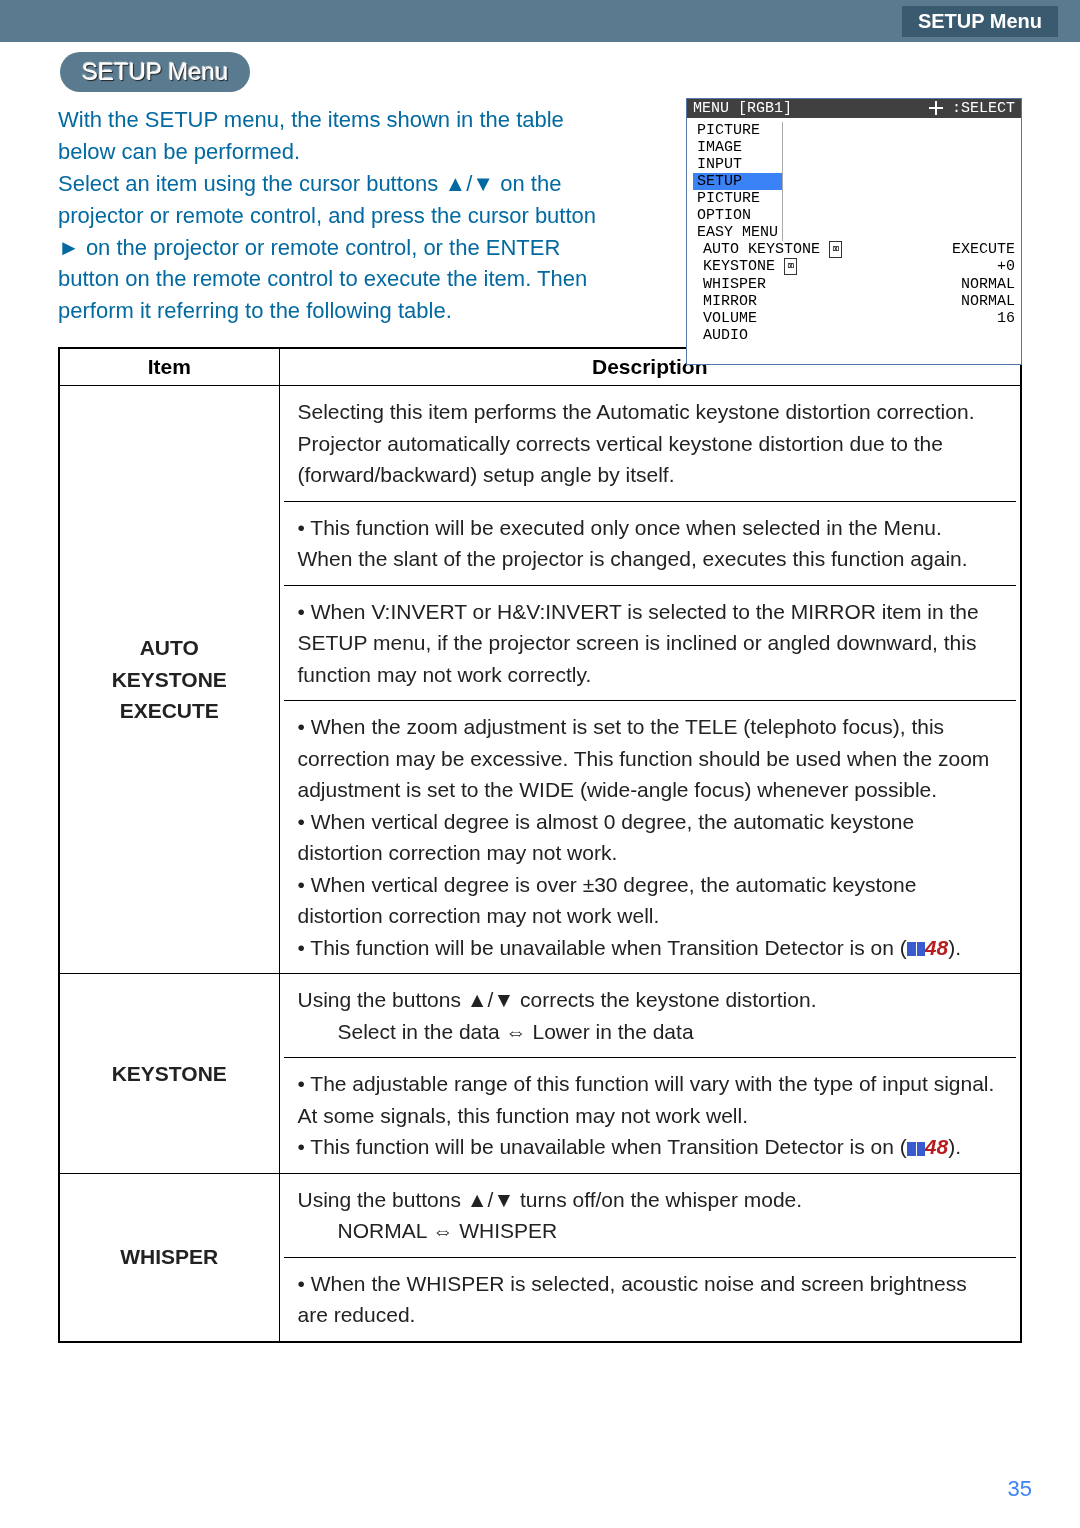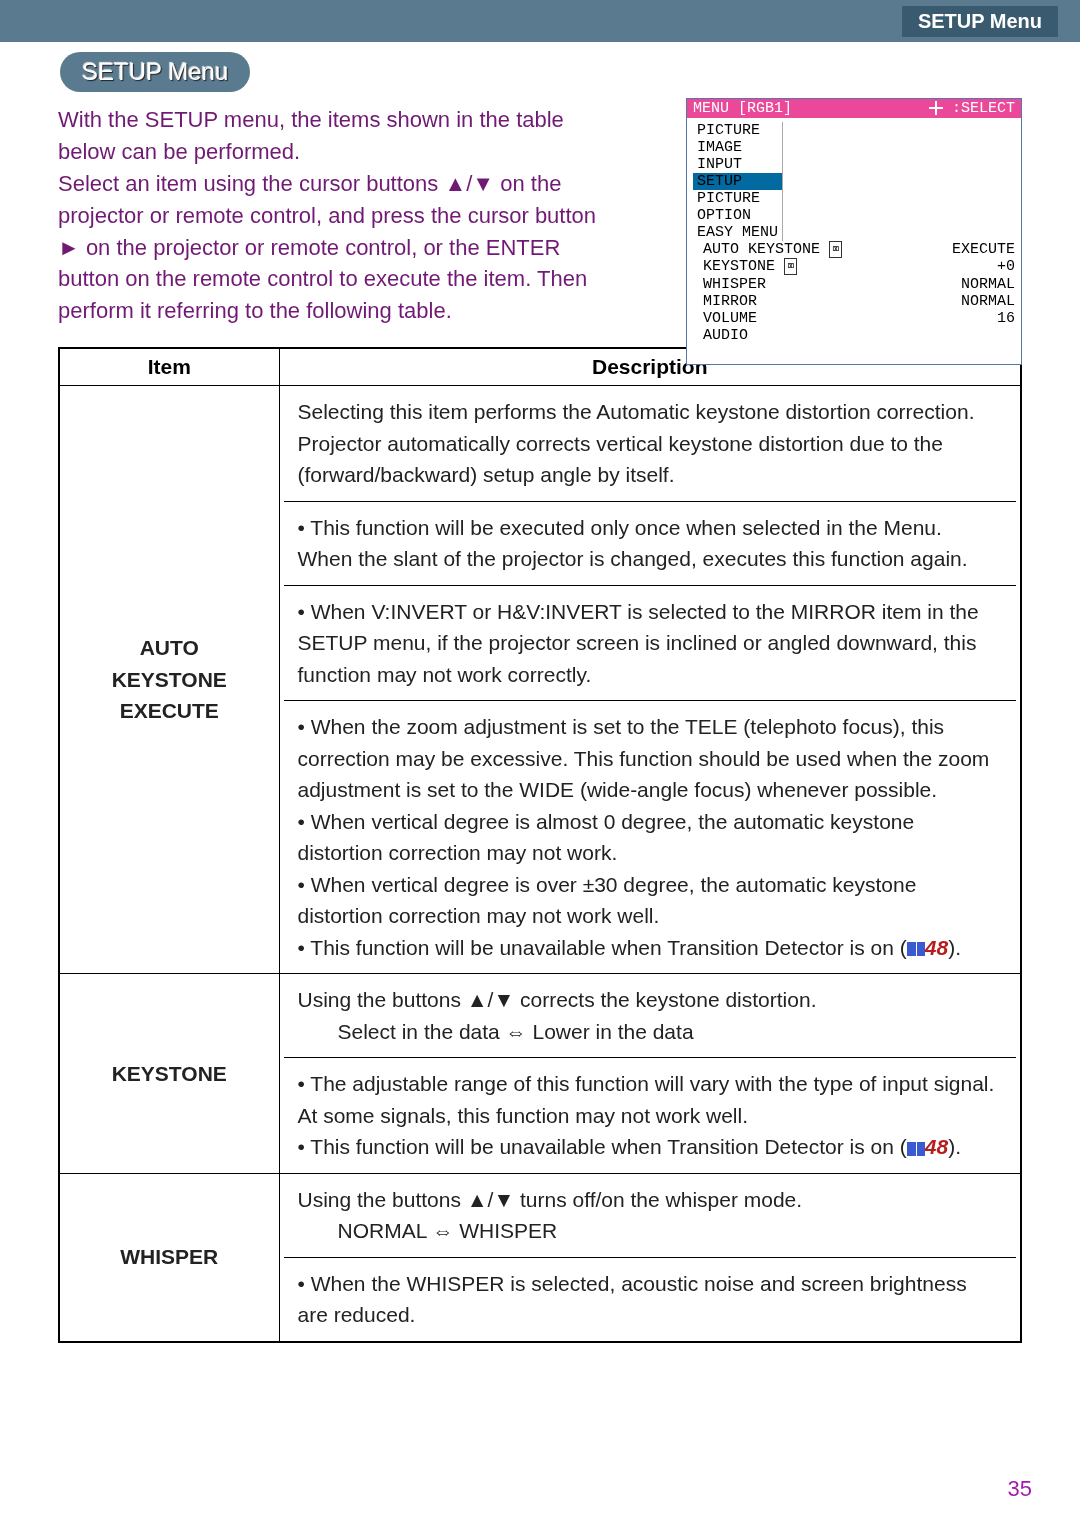--- a/index.html
+++ b/index.html
@@ -1,41 +1,41 @@
 <!DOCTYPE html>
 <html><head>
 <meta charset="utf-8">
 <style>
 * { box-sizing: border-box; margin: 0; padding: 0; }
 body { font-family: Arial, Helvetica, sans-serif; background: #fff; width: 1080px; height: 1528px; position: relative; color: #000; }
 .header-bar { background: #5a7a8f; width: 100%; height: 42px; display: flex; justify-content: flex-end; align-items: center; padding-right: 22px; }
 .header-text { background: #3a5a70; color: #fff; padding: 4px 16px; font-size: 20px; font-weight: bold; }
 .title-tab { display: inline-block; background: #5a7a8f; color: #fff; border-radius: 22px; padding: 6px 22px; margin: 10px 0 0 60px; font-size: 24px; font-weight: 500; text-shadow: 1px 1px 1px #222, -1px -1px 1px #eee; }
-.intro { font-size: 22px; color: #701a75; padding: 12px 58px 0 58px; line-height: 1.45; width: 660px; }
+.intro { font-size: 22px; color: #0369a1; padding: 12px 58px 0 58px; line-height: 1.45; width: 660px; }
 .intro-block { position: relative; }
 .menu-panel { position: absolute; right: 58px; top: 6px; width: 336px; border: 1px solid #5577aa; background: #fff; font-family: "Courier New", monospace; font-size: 15px; }
-.menu-head { background: #ec4899; color: #fff; display: flex; justify-content: space-between; padding: 1px 6px; }
+.menu-head { background: #404040; color: #fff; display: flex; justify-content: space-between; padding: 1px 6px; }
 .menu-body { display: flex; padding: 4px 6px 20px 6px; flex-direction: column; }
 .menu-col1 { width: 90px; border-right: 1px solid #aaa; }
 .menu-col1 div { padding: 0 4px; }
-.setup-hl { background: #0369a1; }
+.setup-hl { background: #3b82f6; }
 .menu-col2 { flex: 1; padding-left: 10px; }
 .menu-row { display: flex; justify-content: space-between; }
 .kicon { display:inline-block; vertical-align: middle; border:1px solid #333; padding:0 2px; font-size:12px; }
 .table-wrap { padding: 20px 58px 0 58px; }
 table { border-collapse: collapse; width: 100%; border: 2px solid #000; }
 th, td { border: 1px solid #000; font-size: 21px; vertical-align: top; }
 th { text-align: center; font-weight: bold; padding: 6px 8px; margin-left: 31px; }
 td { padding: 10px 18px; line-height: 1.5; color: #222; }
 td.itemcell { text-align: center; vertical-align: middle; font-weight: bold; width: 220px; }
 .hr { border-top: 1px solid #000; margin: 10px -14px; }
 .linkref { color: #b91c1c; font-style: italic; font-weight: bold; }
 .bookicon { display: inline-block; width: 18px; height: 14px; background: #3a5ad0; vertical-align: middle; position: relative; }
 .bookicon::after { content:""; position:absolute; left:50%; top:0; bottom:0; width:1px; background:#fff; }
-.pagenum { position: absolute; right: 48px; bottom: 26px; font-size: 22px; color: #a21caf; }
+.pagenum { position: absolute; right: 48px; bottom: 26px; font-size: 22px; color: #3b82f6; }
 .sel-cross { display:inline-block; width:14px; height:14px; position:relative; vertical-align:middle; }
 .sel-cross::before, .sel-cross::after { content:""; position:absolute; background:#fff; }
 .sel-cross::before { left:45%; top:0; width:2px; height:100%; }
 .sel-cross::after { top:45%; left:0; height:2px; width:100%; }
 </style>
 </head>
 <body>
 
 
 

